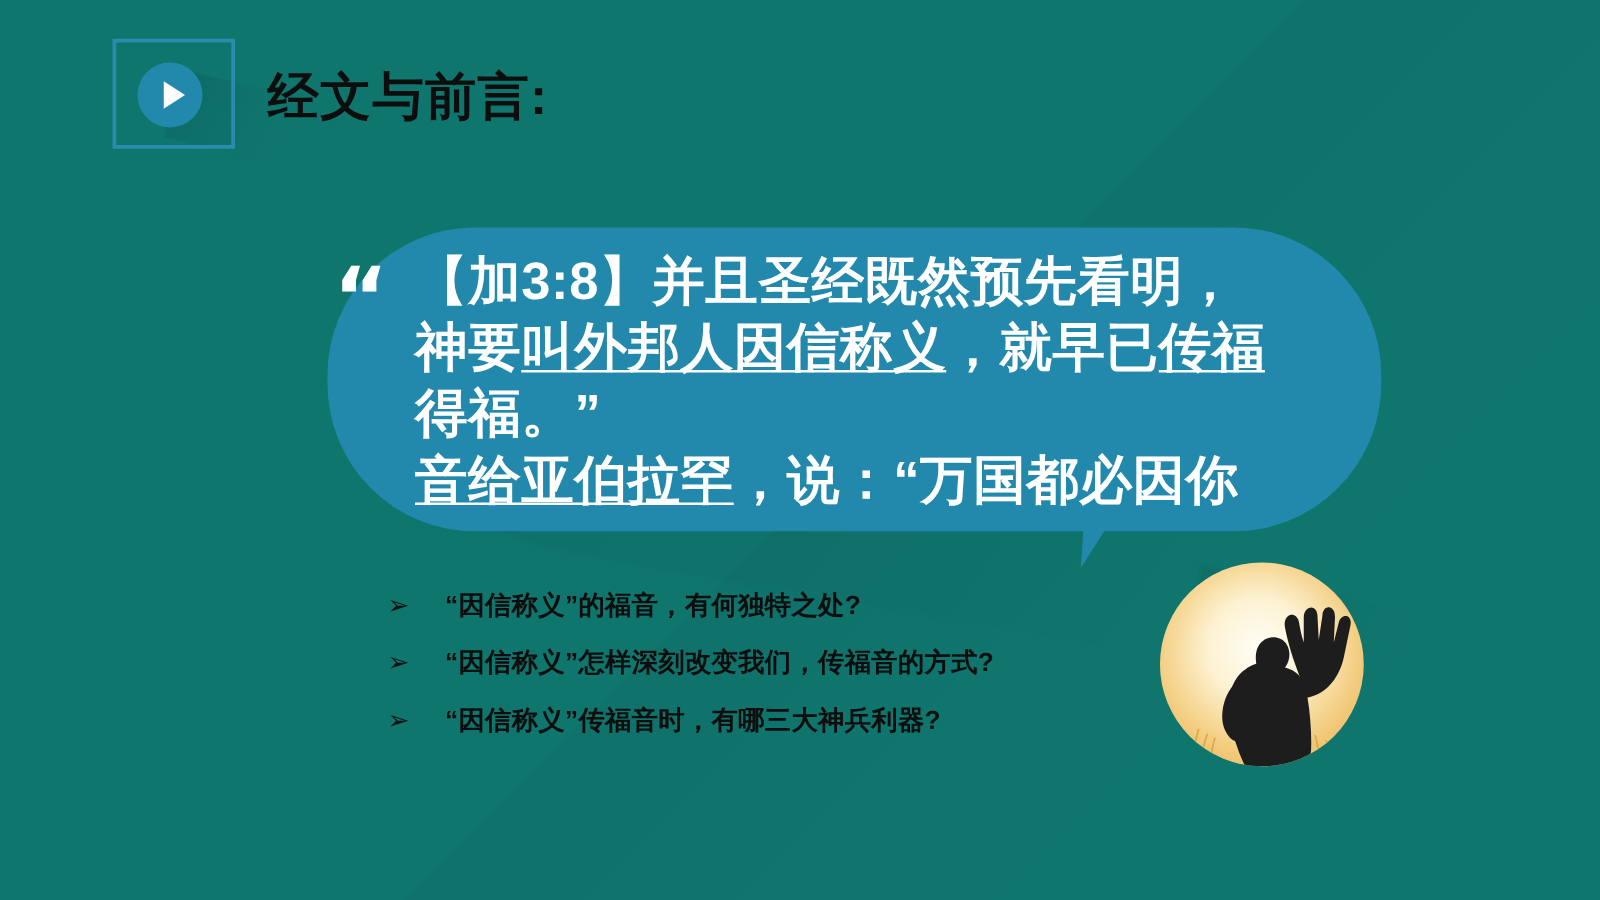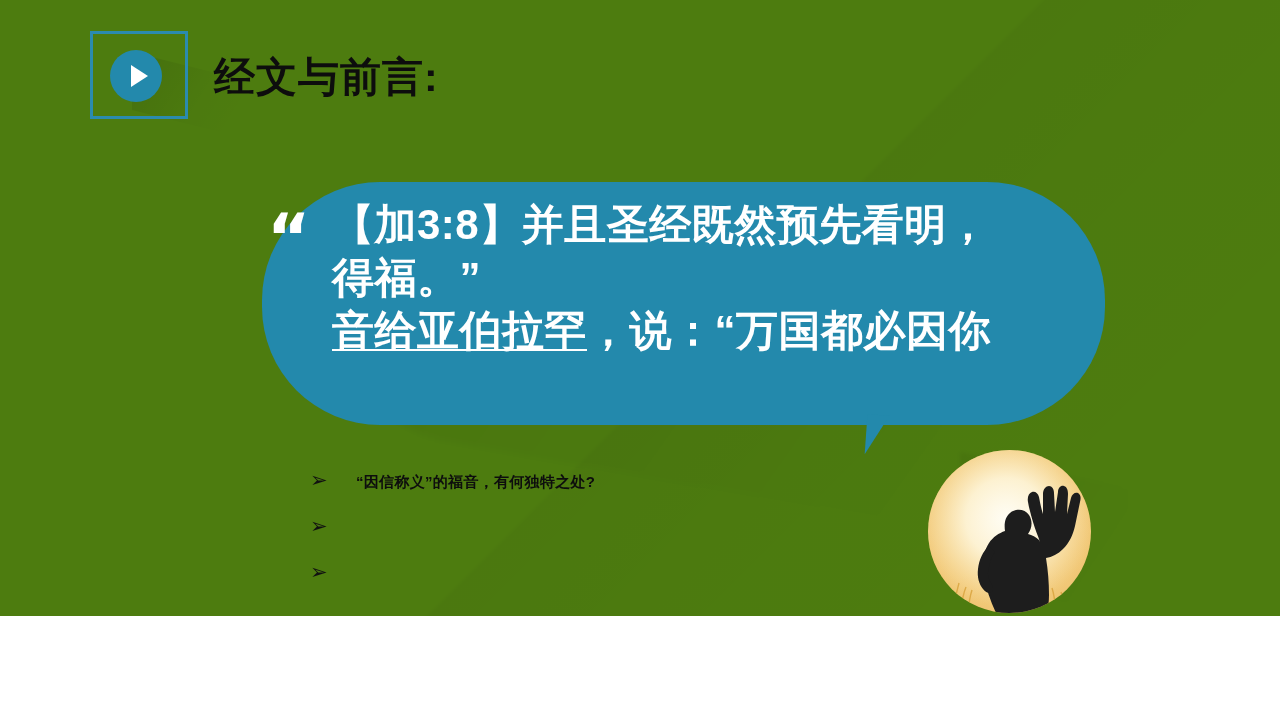--- a/index.html
+++ b/index.html
@@ -3,22 +3,22 @@
 <meta charset="utf-8">
 <style>
   html, body {
     margin: 0;
     padding: 0;
     background: #ffffff;
   }
   #slide {
     position: relative;
     width: 1280px;
-    height: 616px;
-    background: #4d7c0f;
+    height: 720px;
+    background: #0f766e;
     overflow: hidden;
     font-family: "Liberation Sans", "DejaVu Sans", sans-serif;
   }
 
   
   .bg-sheen {
     position: absolute;
     left: 0; top: 0;
     width: 1280px; height: 720px;
     background:
@@ -140,21 +140,21 @@
   }
   .bullet-mark {
     width: 46px;
     flex: 0 0 46px;
     font-size: 21px;
     color: #111111;
     font-family: "DejaVu Sans", sans-serif;
     line-height: 1;
   }
   .bullet-text {
-    font-size: 15px;
+    font-size: 21px;
     font-weight: bold;
     color: #0d0d0d;
     white-space: nowrap;
     letter-spacing: 0.3px;
   }
 
   
   .photo-shadow {
     position: absolute;
     left: 960px; top: 470px;
@@ -190,34 +190,37 @@
     <div class="tri"></div>
   </div>
   <div class="page-title">经文与前言:</div>
 
   <div class="bubble-shadow"></div>
   <div class="bubble"></div>
   <div class="bubble-tail"></div>
   <div class="bubble-quote">“</div>
   <div class="bubble-text" id="quote-host">
       <div class="bubble-line"><span>【加3:8】并且圣经既然预先看明，</span></div>
+      <div class="bubble-line"><span>神要</span><span class="u">叫外邦人因信称义</span><span>，就早已</span><span class="u">传福</span></div>
       <div class="bubble-line"><span>得福。”</span></div>
       <div class="bubble-line"><span class="u">音给亚伯拉罕</span><span>，说：“万国都必因你</span></div>
     </div>
 
   <div class="bullets" id="bullets-host">
       <div class="bullet-row">
         <span class="bullet-mark">➢</span>
         <span class="bullet-text">“因信称义”的福音，有何独特之处?</span>
       </div>
       <div class="bullet-row">
         <span class="bullet-mark">➢</span>
+        <span class="bullet-text">“因信称义”怎样深刻改变我们，传福音的方式?</span>
       </div>
       <div class="bullet-row">
         <span class="bullet-mark">➢</span>
+        <span class="bullet-text">“因信称义”传福音时，有哪三大神兵利器?</span>
       </div>
     </div>
 
   <div class="photo-shadow"></div>
   <div class="photo-circle">
     <svg width="163" height="163" viewBox="0 0 163 163">
       <defs>
         <radialGradient id="glow" cx="48%" cy="42%" r="55%">
           <stop offset="0%" stop-color="#fffdf4"></stop>
           <stop offset="45%" stop-color="#fdf3d6" stop-opacity="0.85"></stop>

